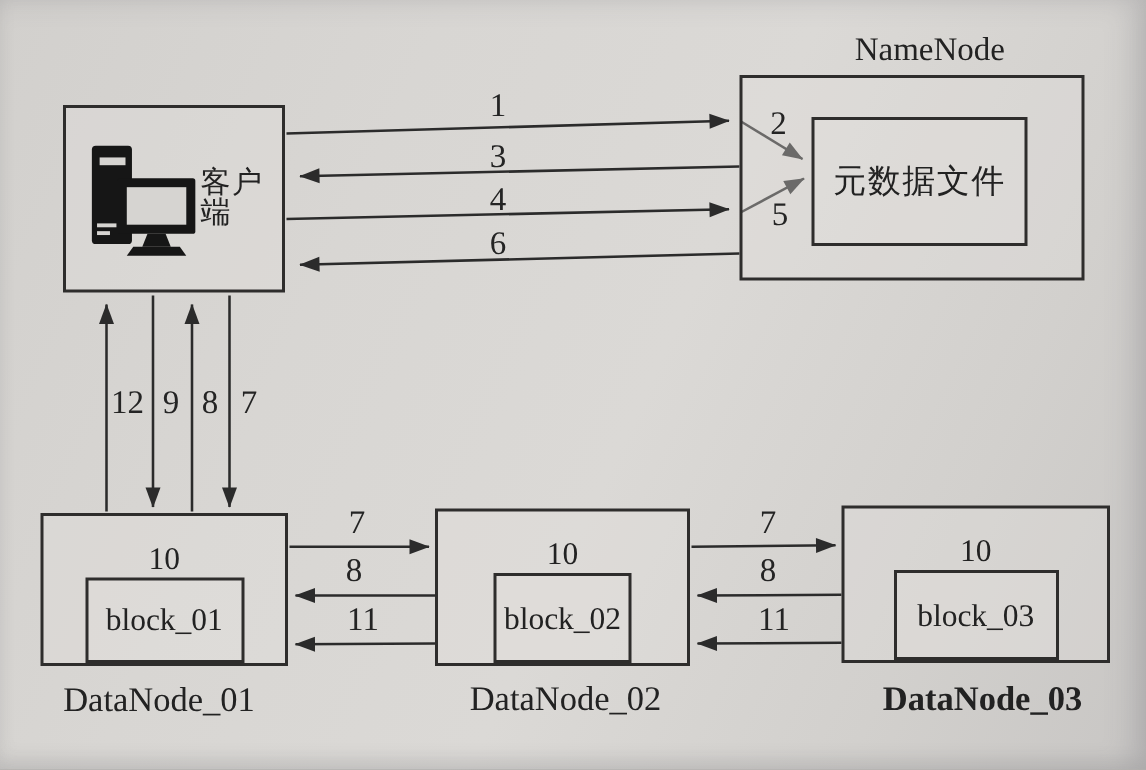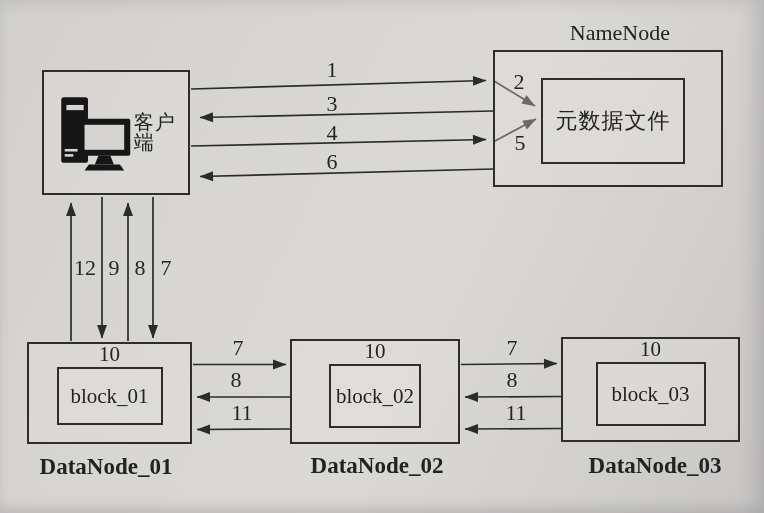--- a/index.html
+++ b/index.html
@@ -12,30 +12,30 @@
   .conn{position:absolute;left:0;top:0;}
   .box{position:absolute;border:2px solid #2e2d2c;background:rgba(226,224,221,.35);box-sizing:border-box;}
   .client-box{left:42px;top:70px;width:148px;height:125px;display:flex;flex-direction:row;align-items:center;}
   .client-icon{margin-top:7px;}
   .client-label{font-size:20px;letter-spacing:1px;line-height:1;margin-top:-2px;}
   .nn-title{position:absolute;left:540px;top:20px;width:130px;text-align:right;font-size:22px;}
   .nn-box{left:493px;top:50px;width:230px;height:137px;}
   .meta-box{left:46px;top:26px;width:144px;height:86px;display:flex;align-items:center;justify-content:center;}
   .meta-label{font-size:22px;letter-spacing:1px;}
   .dn-box{display:flex;flex-direction:column;align-items:center;}
-  .dn-top-num{font-size:21px;line-height:1;margin-top:0;}
+  .dn-top-num{font-size:21px;line-height:1;margin-top:18px;}
   .block-box{position:relative;display:flex;align-items:center;justify-content:center;margin-top:2px;}
   .block-label{font-size:21px;}
   .dn1{left:27px;top:342px;width:165px;height:102px;}
   .dn1 .block-box{width:106px;height:58px;}
   .dn2{left:290px;top:339px;width:170px;height:105px;}
   .dn2 .block-box{width:92px;height:64px;}
   .dn3{left:561px;top:337px;width:179px;height:105px;}
   .dn3 .block-box{width:110px;height:64px;}
-  .dn-title{position:absolute;width:170px;text-align:center;font-size:23px;font-weight:bold;}
+  .dn-title{position:absolute;width:170px;text-align:center;font-size:23px;}
   .dn1-title{left:21px;top:454px;}
   .dn2-title{left:292px;top:453px;}
   .dn3-title{left:570px;top:453px;font-weight:600;}
   .num{position:absolute;transform:translate(-50%,-50%);font-size:22px;line-height:1;color:#242424;}
   .watermark{
     position:absolute;left:576px;top:483px;width:172px;text-align:right;
     font-family:"Liberation Sans", sans-serif;font-size:19px;
     color:rgba(246,245,242,.92);text-shadow:0 1px 3px rgba(125,125,125,.55);
     white-space:nowrap;
   }

